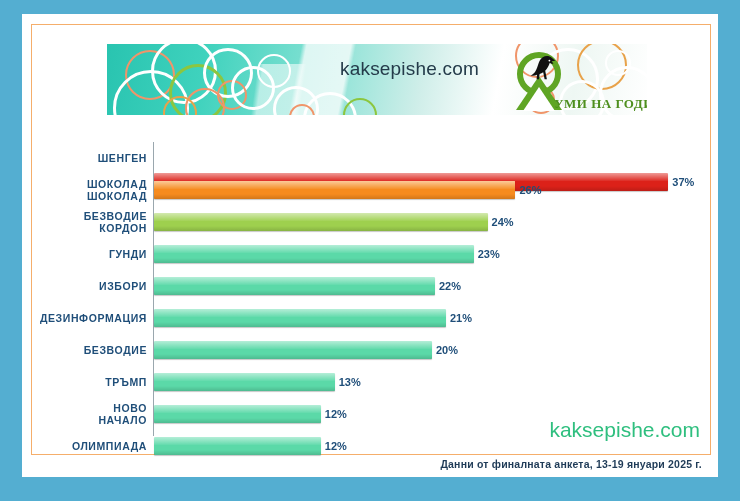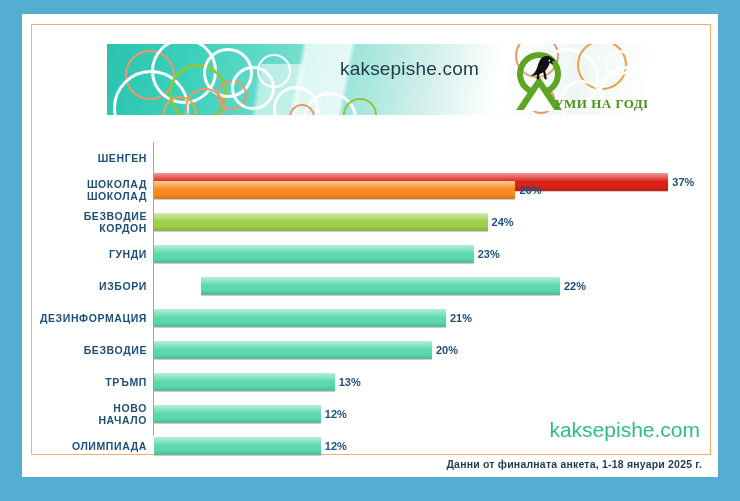--- a/index.html
+++ b/index.html
@@ -260,21 +260,21 @@
               <div class="gloss"></div>
               <div class="shade"></div>
             </div>
             <div class="bar-value">23%</div>
           </div>
         </div>
         <div class="row" style="top: 140px;">
           <div class="row-label">
             <span>ИЗБОРИ</span>
           </div>
-          <div class="bar-wrap" style="width: 359px; margin-left: 47px;">
+          <div class="bar-wrap" style="width: 281px;">
             <div class="bar" style="background: rgb(91, 217, 168);">
               <div class="gloss"></div>
               <div class="shade"></div>
             </div>
             <div class="bar-value">22%</div>
           </div>
         </div>
         <div class="row" style="top: 172px;">
           <div class="row-label">
             <span>ДЕЗИНФОРМАЦИЯ</span>
@@ -333,15 +333,15 @@
               <div class="gloss"></div>
               <div class="shade"></div>
             </div>
             <div class="bar-value">12%</div>
           </div>
         </div>
       </div>
   </div>
 
   <div id="footer-brand">kaksepishe.com</div>
-  <div id="footer-note">Данни от финалната анкета, 1-18 януари 2025 г.</div>
+  <div id="footer-note">Данни от финалната анкета, 13-19 януари 2025 г.</div>
 
 </div>
 
 </body></html>

